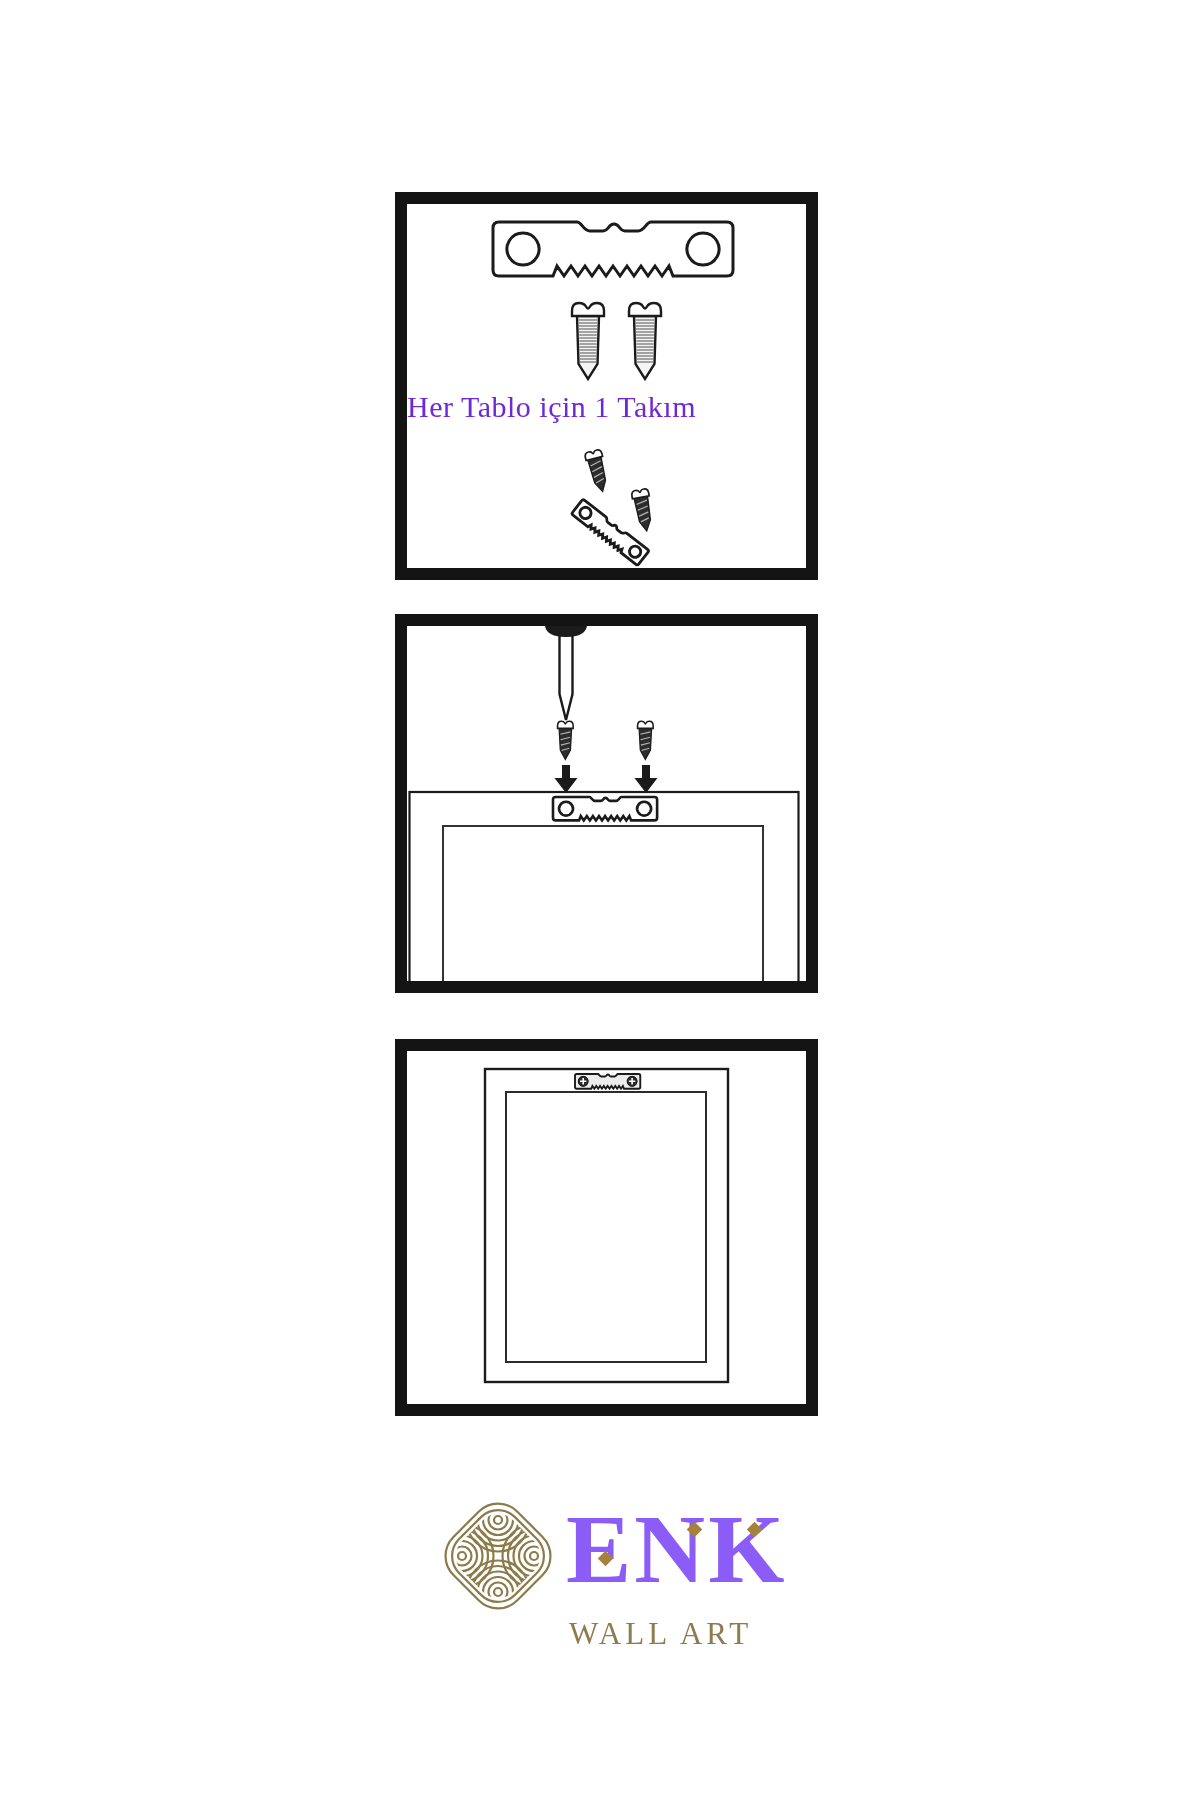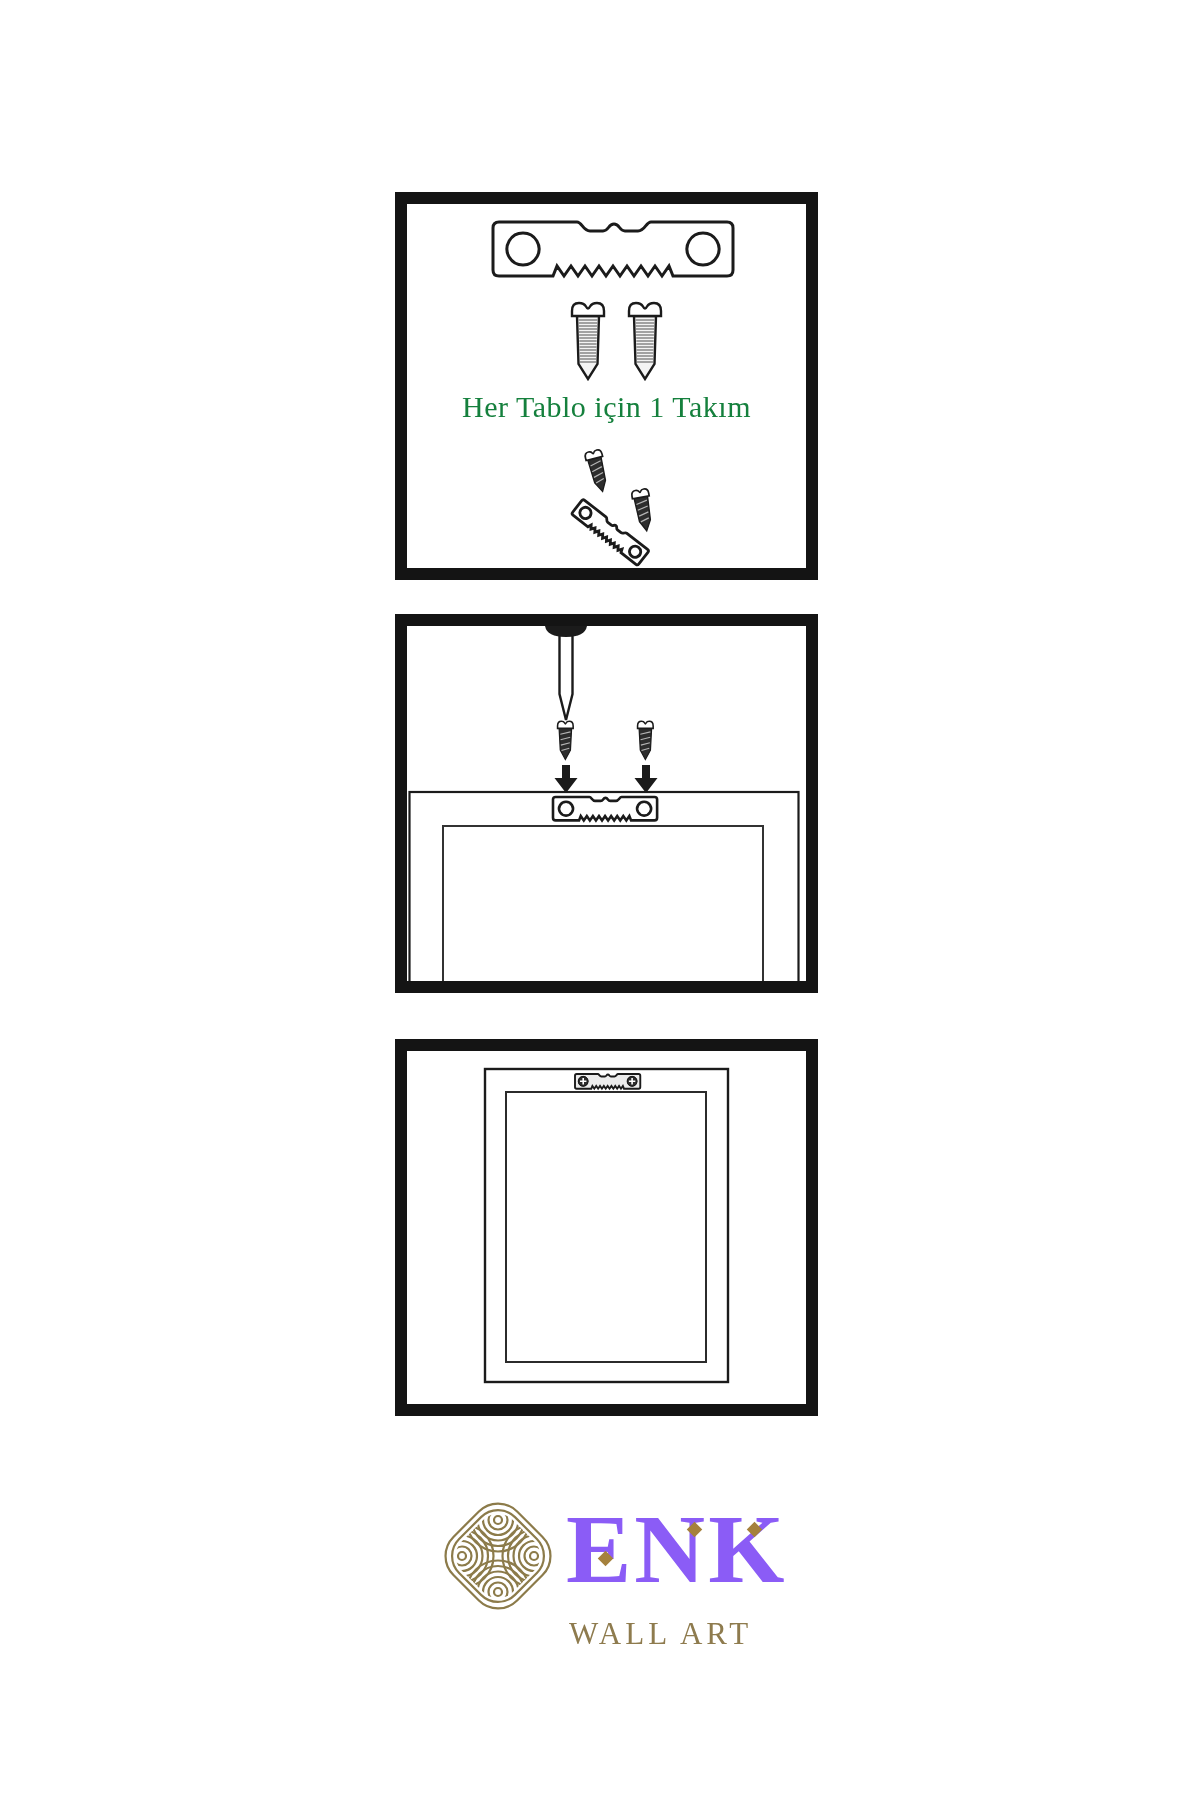--- a/index.html
+++ b/index.html
@@ -4,22 +4,22 @@
 <style>
   html,body{margin:0;padding:0;background:#fff;}
   .canvas{position:relative;width:1200px;height:1800px;background:#fff;overflow:hidden;
           font-family:"Liberation Serif",serif;color:#1b1b1b;}
   .panel{position:absolute;left:395px;width:423px;border:12px solid #141414;
          background:#fff;box-sizing:border-box;}
   .panel-1{top:192px;height:388px;}
   .panel-2{top:614px;height:379px;}
   .panel-3{top:1039px;height:377px;}
   .panel svg.art{position:absolute;left:0;top:0;width:100%;height:100%;display:block;}
-  .caption{position:absolute;left:0;right:0;top:186px;text-align:center;
-           font-size:30px;letter-spacing:.5px;color:#15803d;white-space:nowrap;
+  .caption{position:absolute;left:0;right:0;top:186px;
+           font-size:30px;letter-spacing:.5px;color:#6d28d9;white-space:nowrap;
            font-family:"Liberation Serif",serif;}
   .brand{position:absolute;left:0;top:0;width:100%;height:100%;pointer-events:none;}
   .knot{position:absolute;left:434px;top:1491px;}
   .brand-name{position:absolute;left:566px;top:1500px;font-size:98px;line-height:1.0;
               font-weight:700;letter-spacing:3px;color:#8b5cf6;
               font-family:"Liberation Serif",serif;}
   .brand-tagline{position:absolute;left:569px;top:1592px;font-size:31px;line-height:1.0;
               font-weight:400;letter-spacing:4px;color:#8e7b4e;
               font-family:"Liberation Serif",serif;margin-top:26px;}
   .diamond{position:absolute;background:#a5813d;transform:rotate(45deg);}

